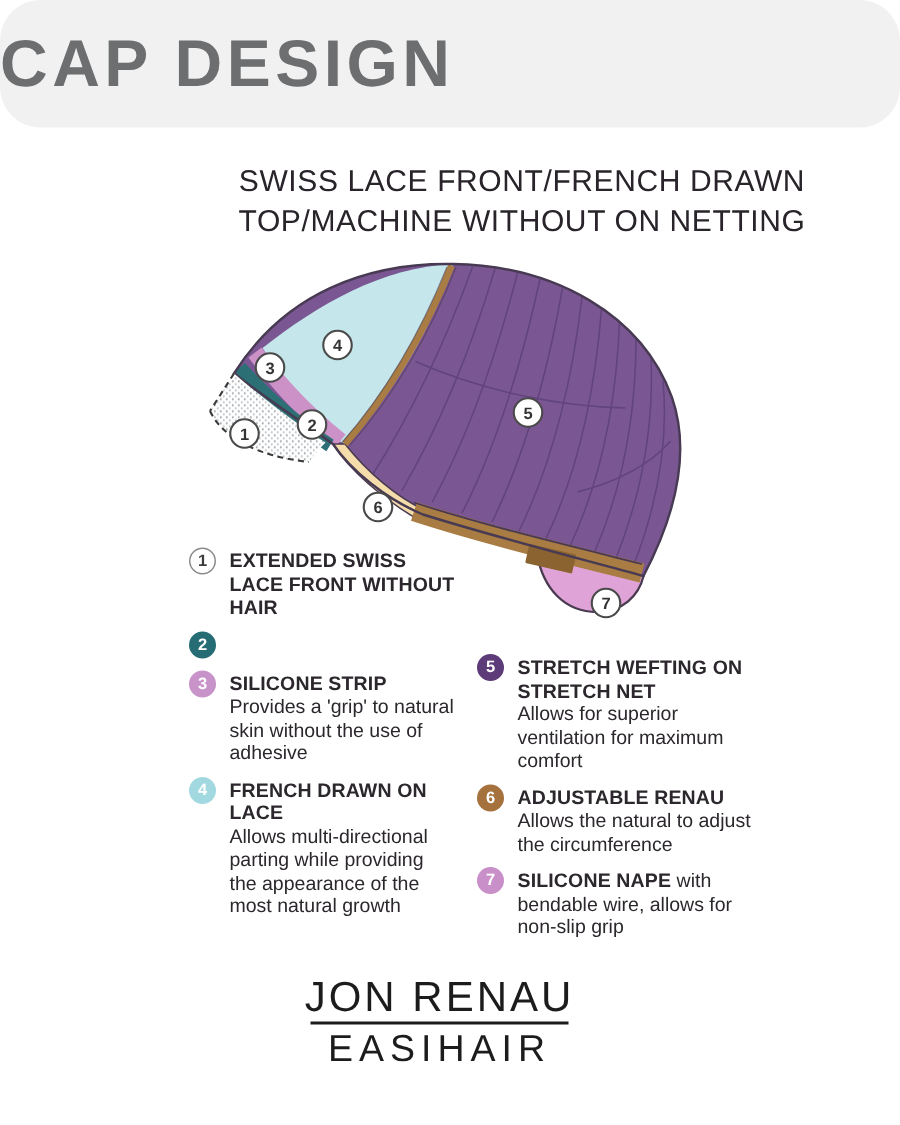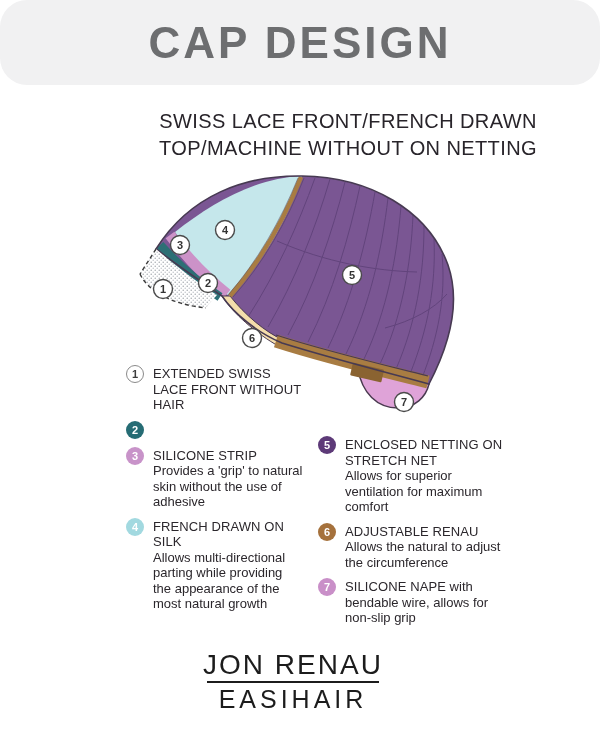--- a/index.html
+++ b/index.html
@@ -2,41 +2,41 @@
 <html><head>
 <meta charset="utf-8">
 <style>
   html,body { margin:0; padding:0; }
   body {
     width:600px; height:750px; position:relative; background:#ffffff;
     font-family:"Liberation Sans", sans-serif; overflow:hidden;
   }
   .header-band {
     position:absolute; left:0; top:0; width:600px; height:85px;
-    background:#f1f1f2; display:flex; align-items:center; justify-content:center;border-radius:27px;
+    background:#f1f1f2; display:flex; align-items:center; border-radius:27px;
   }
   .header-title {
     font-size:44px; font-weight:bold; color:#6d6e70; letter-spacing:3px; margin:0;
   }
   .subtitle {
     position:absolute; left:0; top:108px; width:600px; text-align:center;
     font-size:20px; line-height:27px; color:#28242a; letter-spacing:0.4px; font-weight:400;margin-left:48px;
   }
   .diagram-wrap { position:absolute; left:130px; top:165px; width:345px; height:260px; }
   .legend-col { position:absolute; display:flex; flex-direction:column; gap:9px; }
   .legend-left  { left:126px; top:366px; width:178px; }
   .legend-right { left:318px; top:437px; width:196px; }
   .legend-item { display:flex; gap:9px; }
   .badge {
     width:18px; height:18px; border-radius:50%; flex:0 0 18px; margin-top:-1px;
     display:flex; align-items:center; justify-content:center;
     font-size:11px; font-weight:bold; box-sizing:border-box;
   }
   .legend-text { font-size:13px; line-height:15.5px; color:#2b272c; }
-  .legend-text .bold { font-weight:normal; letter-spacing:0.1px; }
+  .legend-text .bold { font-weight:bold; letter-spacing:0.1px; }
   .footer {
     position:absolute; left:-7px; top:650px; width:600px; text-align:center; color:#1c1c1c;
   }
   .footer-brand { font-size:28px; letter-spacing:2px; line-height:30px; }
   .footer-rule { width:172px; border:none; border-top:2px solid #1c1c1c; margin:1px auto 2px auto; }
   .footer-sub { font-size:25px; letter-spacing:4px; line-height:28px; }
 </style>
 </head>
 <body>
 
@@ -145,27 +145,27 @@
     </div>
     <div class="legend-item">
       <div class="badge" style="background: rgb(38, 108, 116); color: rgb(255, 255, 255);">2</div>
     </div>
     <div class="legend-item">
       <div class="badge" style="background: rgb(200, 147, 201); color: rgb(255, 255, 255);">3</div>
       <div class="legend-text"><span class="bold">SILICONE STRIP</span> Provides a 'grip' to natural skin without the use of adhesive</div>
     </div>
     <div class="legend-item">
       <div class="badge" style="background: rgb(162, 217, 224); color: rgb(255, 255, 255);">4</div>
-      <div class="legend-text"><span class="bold">FRENCH DRAWN ON SILK</span><div>Allows multi-directional parting while providing the appearance of the most natural growth</div></div>
+      <div class="legend-text"><span class="bold">FRENCH DRAWN ON LACE</span><div>Allows multi-directional parting while providing the appearance of the most natural growth</div></div>
     </div>
   </div>
 <div class="legend-col legend-right" id="legend-right">
     <div class="legend-item">
       <div class="badge" style="background: rgb(93, 58, 120); color: rgb(255, 255, 255);">5</div>
-      <div class="legend-text"><span class="bold">ENCLOSED NETTING ON STRETCH NET</span><div>Allows for superior ventilation for maximum comfort</div></div>
+      <div class="legend-text"><span class="bold">STRETCH WEFTING ON STRETCH NET</span><div>Allows for superior ventilation for maximum comfort</div></div>
     </div>
     <div class="legend-item">
       <div class="badge" style="background: rgb(165, 113, 60); color: rgb(255, 255, 255);">6</div>
       <div class="legend-text"><span class="bold">ADJUSTABLE RENAU</span><div>Allows the natural to adjust the circumference</div></div>
     </div>
     <div class="legend-item">
       <div class="badge" style="background: rgb(201, 143, 200); color: rgb(255, 255, 255);">7</div>
       <div class="legend-text"><span class="bold">SILICONE NAPE</span> with bendable wire, allows for non-slip grip</div>
     </div>
   </div>

